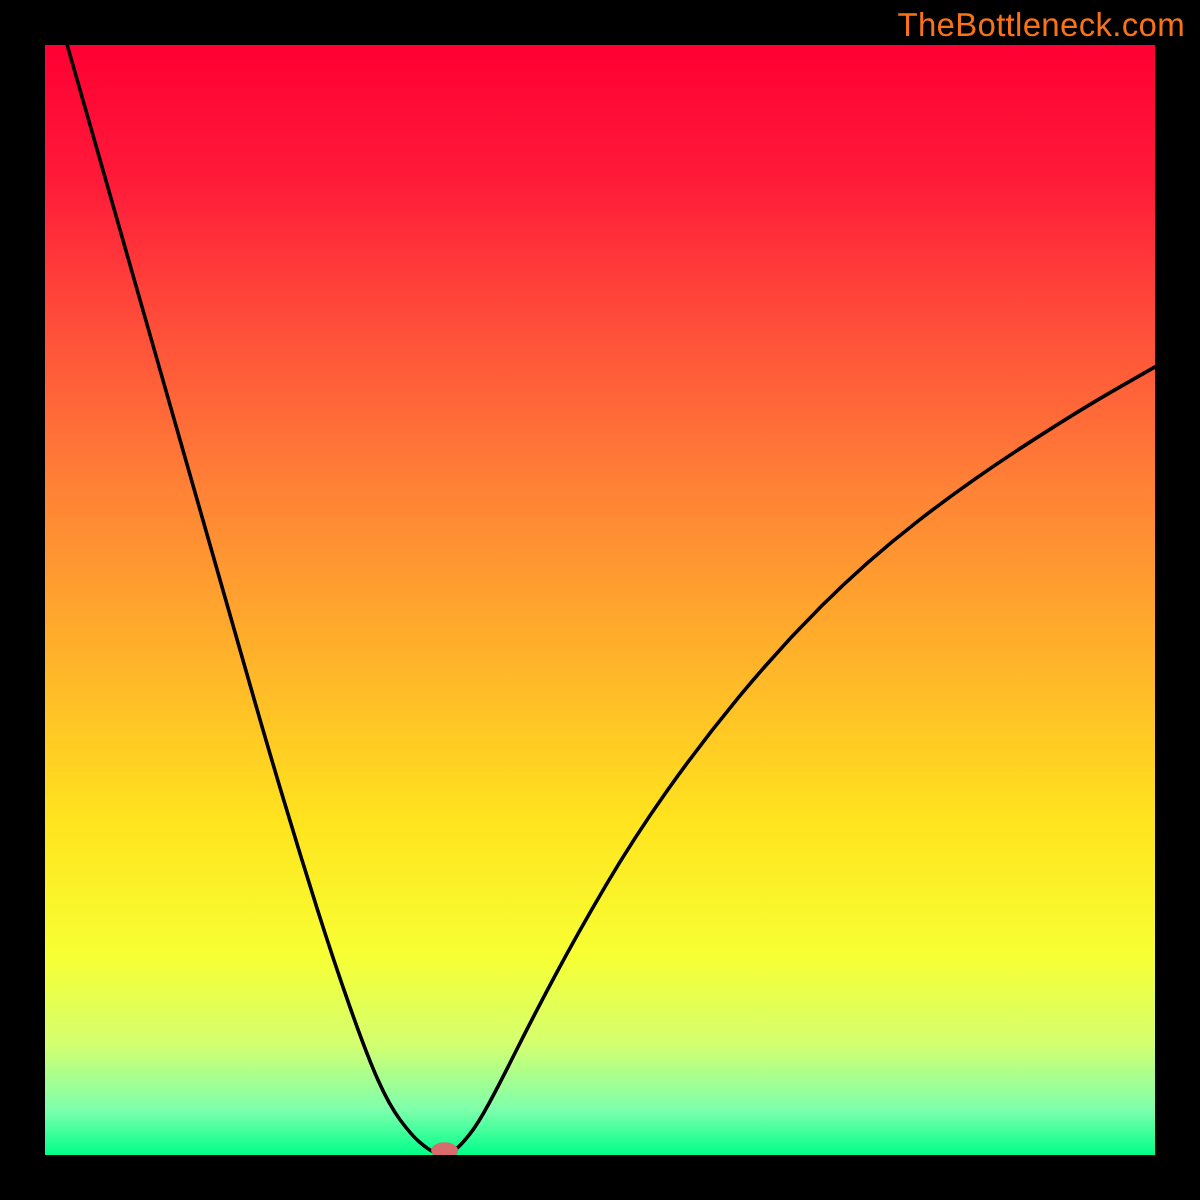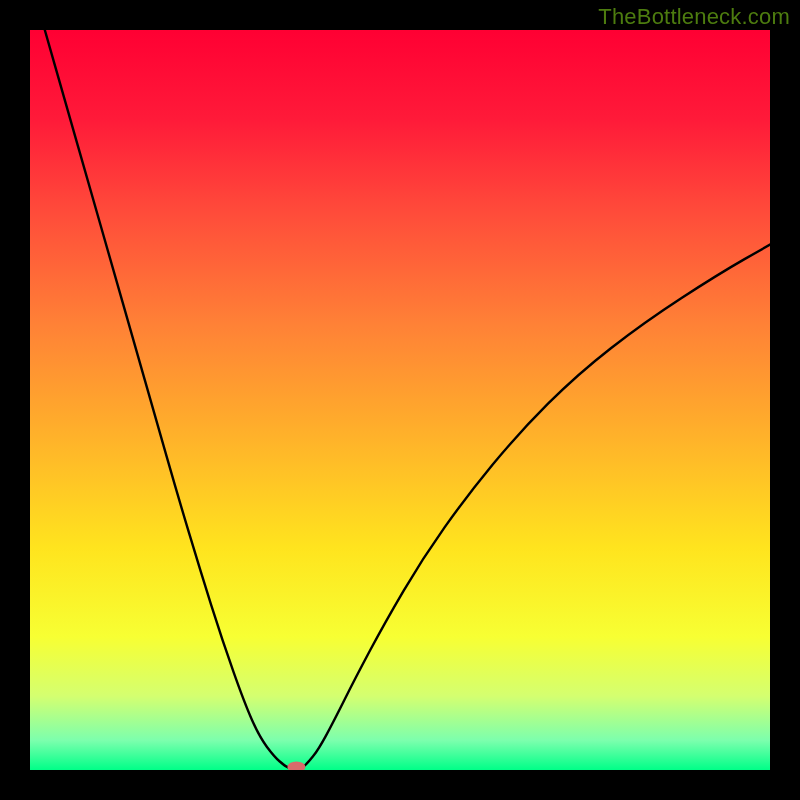--- a/index.html
+++ b/index.html
@@ -7,21 +7,21 @@
   .frame {
     position: relative;
     width: 800px;
     height: 800px;
     background: #000;
   }
   .watermark {
     position: absolute;
     top: 4px;
     right: 10px;
-    color: #4d7c0f;
+    color: #f97316;
     font-family: Arial, Helvetica, sans-serif;
     font-size: 22px;
     letter-spacing: 0.2px;
     z-index: 10;
     margin-left: 24px;
   }
   .plot-wrap {
     position: absolute;
     left: 30px;
     top: 30px;

